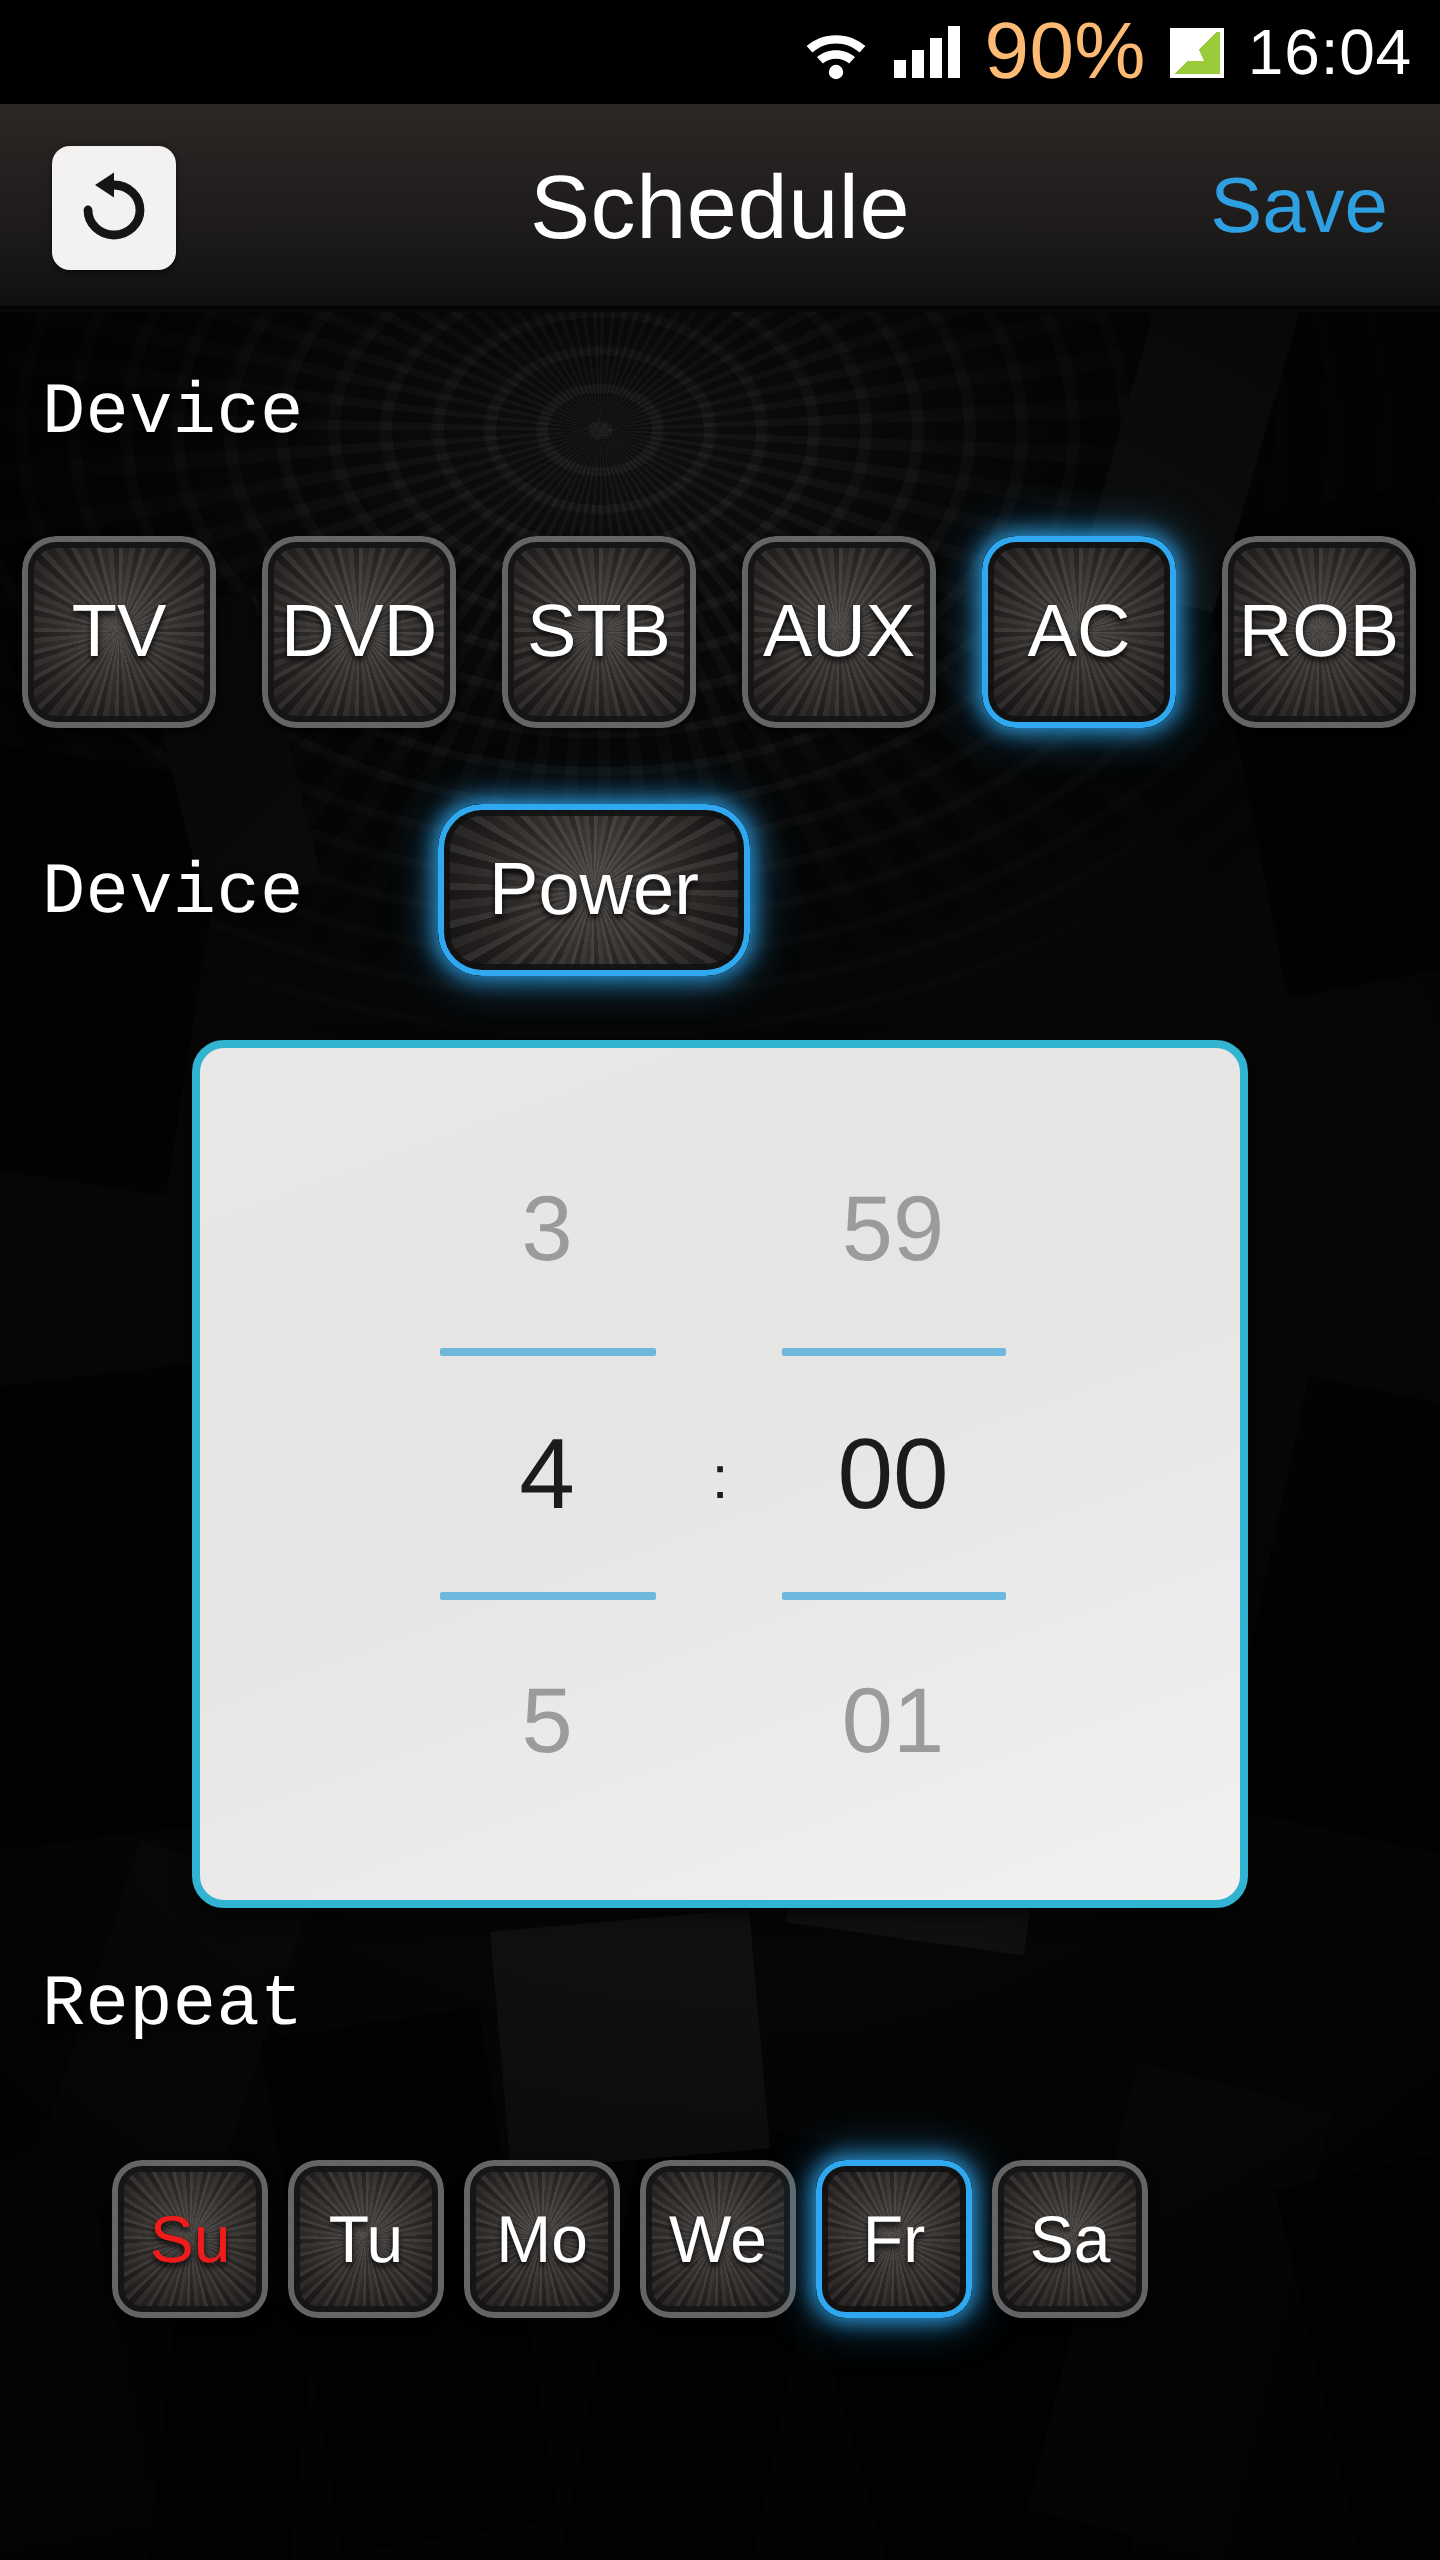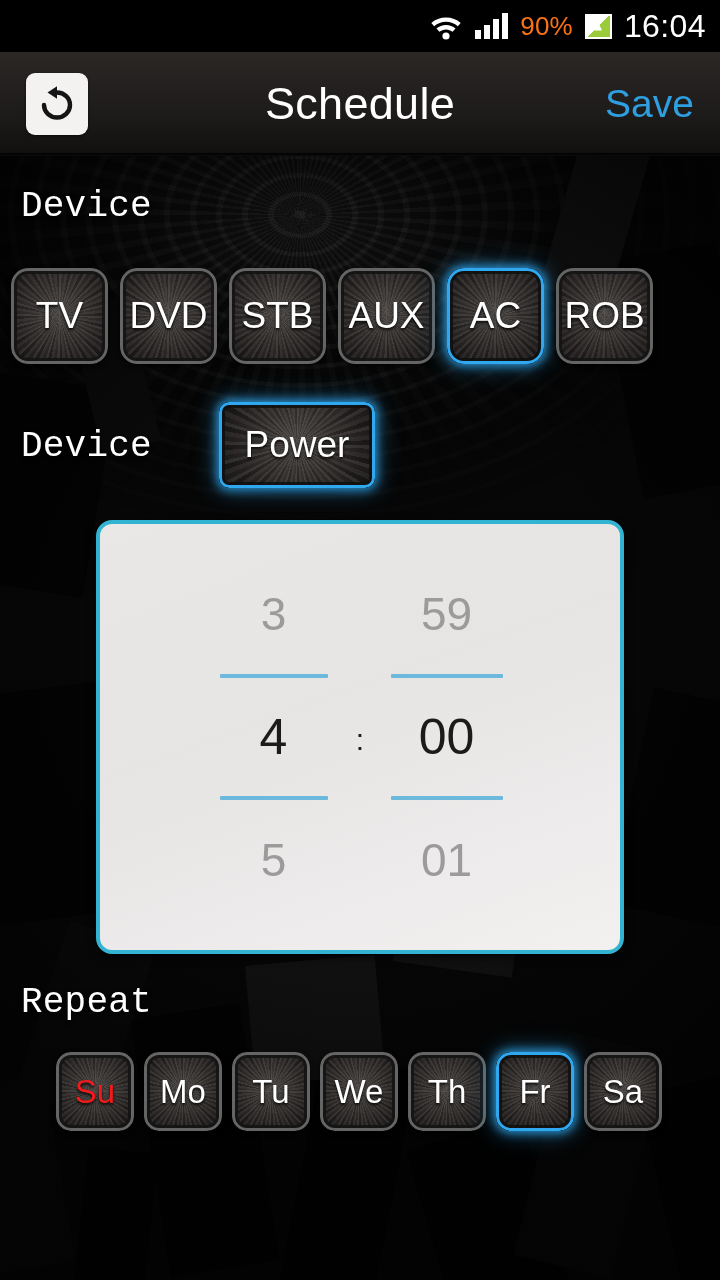--- a/index.html
+++ b/index.html
@@ -68,21 +68,21 @@
   
   #status-bar {
     position: absolute; top: 0; left: 0;
     width: 720px; height: 52px;
     background: #000;
     display: flex; align-items: center; justify-content: flex-end;
     padding-right: 14px;
     z-index: 40;
   }
   .sb-item { display: flex; align-items: center; margin-left: 12px; }
-  .sb-text { color: #f97316; font-size: 26px; letter-spacing: .2px; }
+  .sb-text { color: #fdba74; font-size: 40px; letter-spacing: .2px; }
   .sb-clock { color: #fff; font-size: 32px; letter-spacing: .4px; }
 
   
   .signal { display: flex; align-items: flex-end; height: 26px; gap: 3px; }
   .signal i { display: block; width: 6px; background: #fff; }
   .signal i:nth-child(1) { height: 9px; }
   .signal i:nth-child(2) { height: 14px; }
   .signal i:nth-child(3) { height: 20px; }
   .signal i:nth-child(4) { height: 26px; }
 
@@ -185,30 +185,30 @@
       inset 0 0 0 3px #2fa8f0,
       inset 0 0 0 6px rgba(15,15,15,0.85),
       0 0 10px 2px rgba(47,168,240,0.80),
       0 0 22px 4px rgba(47,168,240,0.38);
   }
 
   
   #device-label { position: absolute; left: 21px; top: 27px; }
   #device-row {
     position: absolute; left: 11px; top: 109px;
-    display: flex; gap: 12px;
+    display: flex; gap: 23px;
   }
   #device-row .mbtn { width: 97px; height: 96px; font-size: 37px; }
 
   
   #command-label { position: absolute; left: 21px; top: 267px; }
   #command-btn {
     position: absolute; left: 219px; top: 243px;
     width: 156px; height: 86px;
-    border-radius: 10px;
+    border-radius: 22px;
     font-size: 37px;
   }
 
   
   #time-panel {
     position: absolute; left: 96px; top: 361px;
     width: 528px; height: 434px;
     border: 4px solid #31b3d1;
     border-radius: 16px;
     background: linear-gradient(160deg, #e9e8e6 0%, #e6e5e3 42%, #eceaea 72%, #f2f1f0 100%);
@@ -254,21 +254,21 @@
     border-radius: 1px;
   }
   .tp-rule.wide { width: 112px; }
 
   
   #repeat-label { position: absolute; left: 21px; top: 823px; }
   #repeat-row {
     position: absolute; left: 56px; top: 893px;
     display: flex; gap: 10px;
   }
-  #repeat-row .mbtn { width: 78px; height: 79px; font-size: 33px; border-radius: 15px; }
+  #repeat-row .mbtn { width: 78px; height: 79px; font-size: 33px; border-radius: 15px; margin-top: 28px; }
   #repeat-row .mbtn.sunday > span { color: #f21b1b; }
 </style>
 </head>
 <body>
 
 <div id="screen">
 
   <div class="bg-layer bg-base"></div>
   <div class="bg-layer bg-spokes"></div>
   <div class="bg-layer bg-rings"></div>
@@ -388,30 +388,27 @@
       </div>
     </div>
 
     <div class="section-label" id="repeat-label">Repeat</div>
 
     <div id="repeat-row">
       <div class="mbtn sunday">
         <span>Su</span>
       </div>
       <div class="mbtn">
+        <span>Tu</span>
+      </div>
+      <div class="mbtn">
         <span>Mo</span>
       </div>
       <div class="mbtn">
-        <span>Tu</span>
-      </div>
-      <div class="mbtn">
         <span>We</span>
-      </div>
-      <div class="mbtn">
-        <span>Th</span>
       </div>
       <div class="mbtn sel">
         <span>Fr</span>
       </div>
       <div class="mbtn">
         <span>Sa</span>
       </div>
     </div>
 
   </div>

